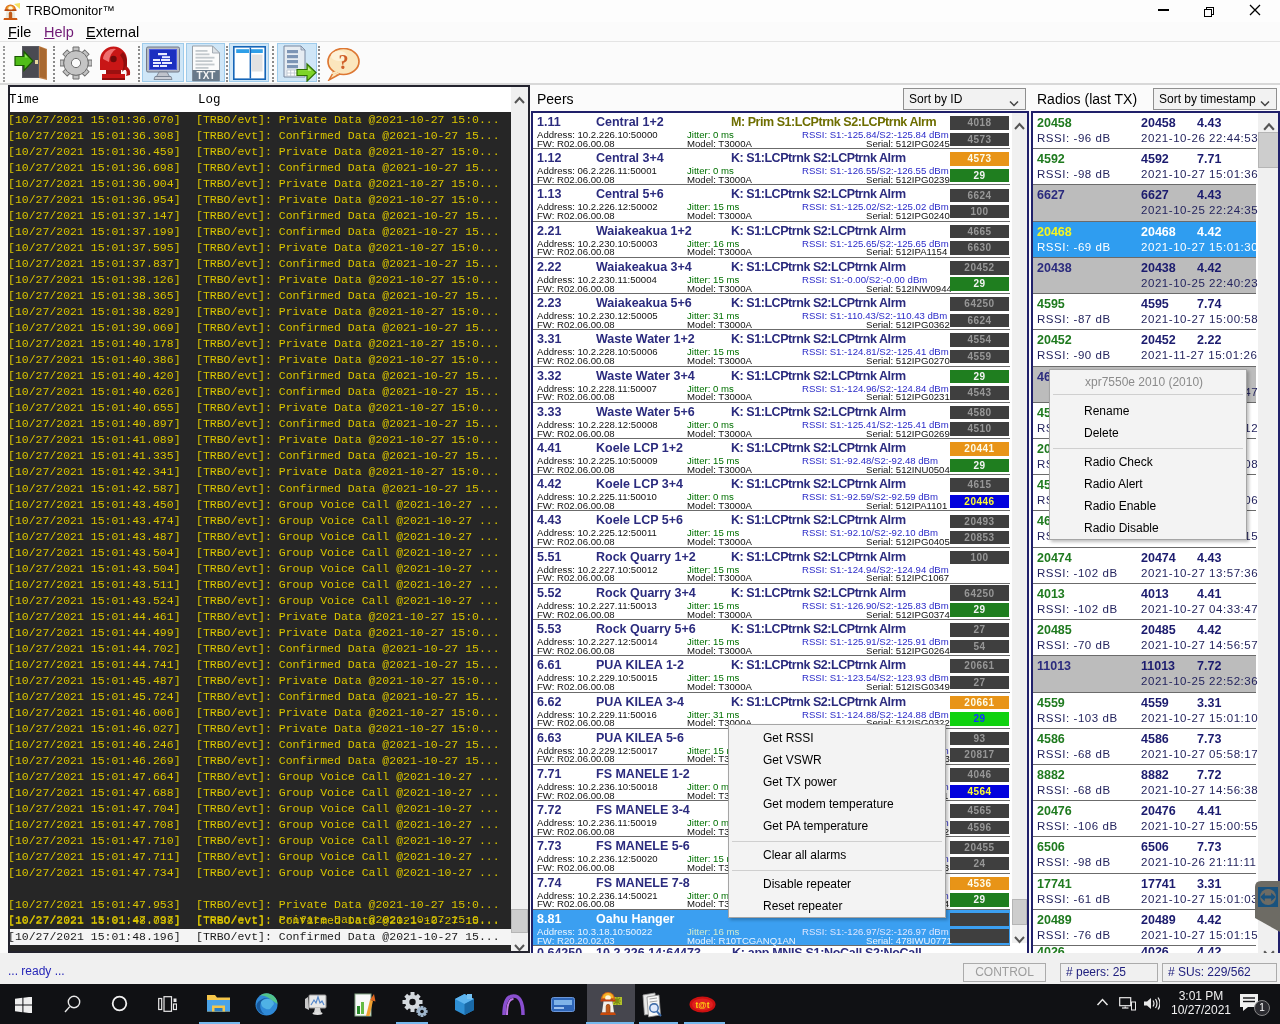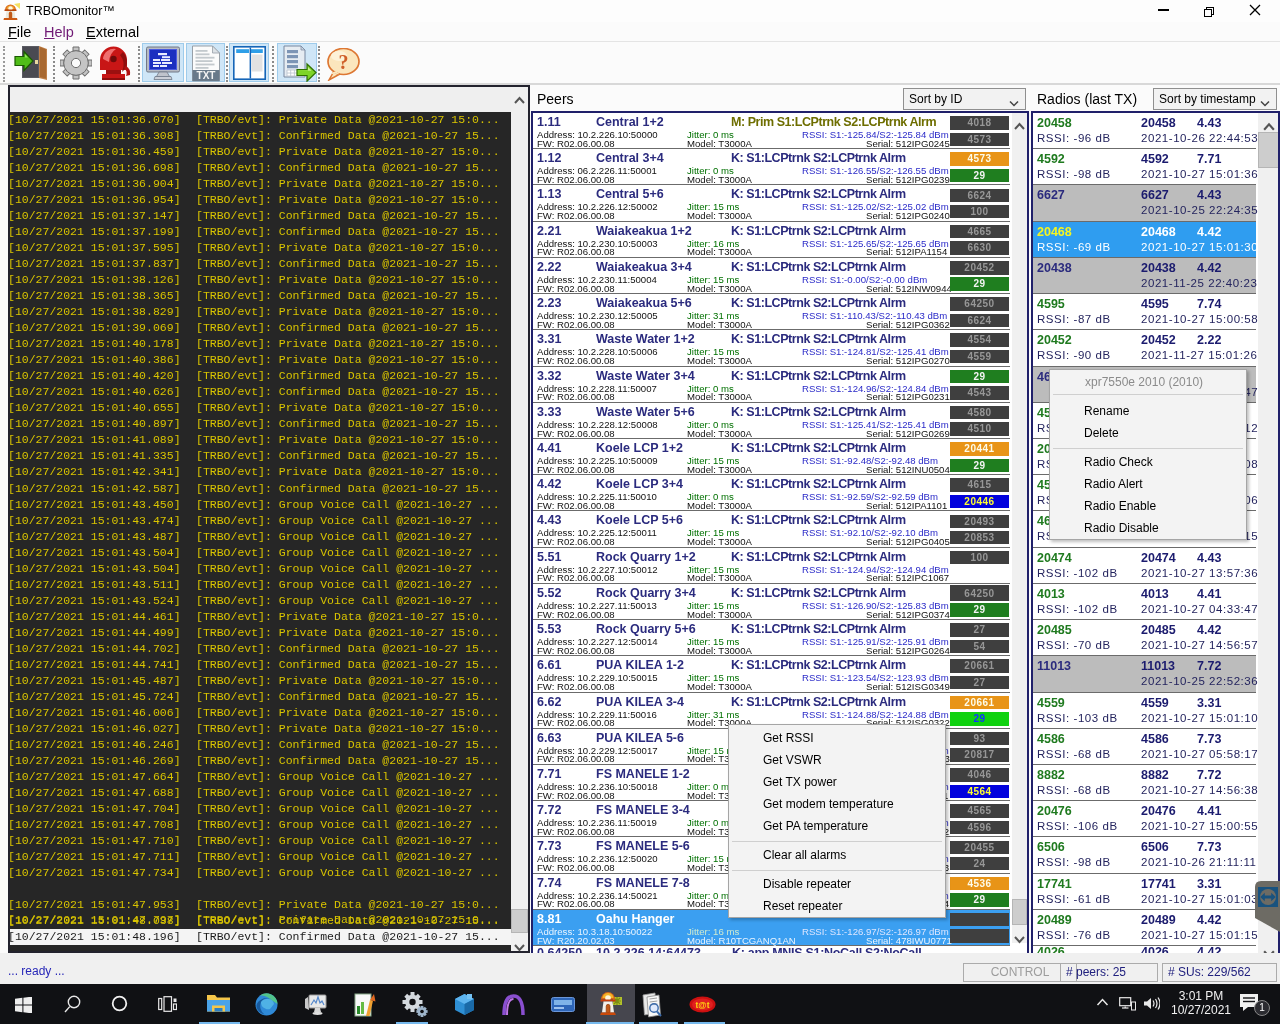--- a/index.html
+++ b/index.html
@@ -201,20 +201,24 @@
 
 <svg class="abs" style="left:326px;top:48px" width="34" height="33" viewBox="0 0 34 33">
  <ellipse cx="17.5" cy="13.5" rx="15.5" ry="13" fill="#fbe6bd" stroke="#dd7733" stroke-width="1.7"></ellipse>
  <ellipse cx="13" cy="8" rx="8" ry="5" fill="#fdf2d8"></ellipse>
  <path d="M7.5,24 l-4.5,8 l10,-5.5 Z" fill="#fbe6bd" stroke="#dd7733" stroke-width="1.5"></path>
  <path d="M6,25.5 l3.5,-1.5 l3,2" fill="#fbe6bd" stroke="#fbe6bd" stroke-width="1.5"></path>
  <text x="17.5" y="20.5" text-anchor="middle" font-family="Liberation Serif" font-size="20" font-weight="bold" fill="#cf5e28">?</text>
 </svg>
 <div class="abs" style="left:0;top:83px;width:1280px;height:2px;background:#d8d8d8"></div>
 <div id="logpanel">
+<div id="loghead">
+      <span style="position:absolute;left:-1px;top:6px">Time</span>
+      <span style="position:absolute;left:188px;top:6px">Log</span>
+    </div>
 <div id="logbody">
 <div class="lrow" style="top:0.0px"><span class="lt">[10/27/2021 15:01:36.070]</span><span class="ll">[TRBO/evt]: Private Data @2021-10-27 15:0...</span></div>
 <div class="lrow" style="top:16.0px"><span class="lt">[10/27/2021 15:01:36.308]</span><span class="ll">[TRBO/evt]: Confirmed Data @2021-10-27 15...</span></div>
 <div class="lrow" style="top:32.0px"><span class="lt">[10/27/2021 15:01:36.459]</span><span class="ll">[TRBO/evt]: Private Data @2021-10-27 15:0...</span></div>
 <div class="lrow" style="top:48.1px"><span class="lt">[10/27/2021 15:01:36.698]</span><span class="ll">[TRBO/evt]: Confirmed Data @2021-10-27 15...</span></div>
 <div class="lrow" style="top:64.1px"><span class="lt">[10/27/2021 15:01:36.904]</span><span class="ll">[TRBO/evt]: Private Data @2021-10-27 15:0...</span></div>
 <div class="lrow" style="top:80.1px"><span class="lt">[10/27/2021 15:01:36.954]</span><span class="ll">[TRBO/evt]: Private Data @2021-10-27 15:0...</span></div>
 <div class="lrow" style="top:96.1px"><span class="lt">[10/27/2021 15:01:37.147]</span><span class="ll">[TRBO/evt]: Confirmed Data @2021-10-27 15...</span></div>
 <div class="lrow" style="top:112.1px"><span class="lt">[10/27/2021 15:01:37.199]</span><span class="ll">[TRBO/evt]: Confirmed Data @2021-10-27 15...</span></div>
 <div class="lrow" style="top:128.2px"><span class="lt">[10/27/2021 15:01:37.595]</span><span class="ll">[TRBO/evt]: Private Data @2021-10-27 15:0...</span></div>
@@ -621,21 +625,21 @@
       <span class="r1 rida">20468</span>
       <span class="r1 ridb">20468</span>
       <span class="r1 rver">4.42</span>
       <span class="r2 rrssi">RSSI: -69 dB</span>
       <span class="r2 rts">2021-10-27 15:01:30</span>
     </div>
 <div class="rrow psep rgray" style="top:144.9px;height:36.22px">
       <span class="r1 rida">20438</span>
       <span class="r1 ridb">20438</span>
       <span class="r1 rver">4.42</span>
-      <span class="r2 rts">2021-11-25 22:40:23</span>
+      <span class="r2 rts">2021-10-25 22:40:23</span>
     </div>
 <div class="rrow psep" style="top:181.1px;height:36.22px">
       <span class="r1 rida">4595</span>
       <span class="r1 ridb">4595</span>
       <span class="r1 rver">7.74</span>
       <span class="r2 rrssi">RSSI: -87 dB</span>
       <span class="r2 rts">2021-10-27 15:00:58</span>
     </div>
 <div class="rrow psep" style="top:217.3px;height:36.22px">
       <span class="r1 rida">20452</span>
@@ -799,21 +803,21 @@
 
 <svg class="abs" style="left:1254px;top:880px" width="26" height="53" viewBox="0 0 26 53">
  <path d="M7,1 L26,1 L26,52 L1,38 L1,7 Q1,1 7,1 Z" fill="#6d6b64"></path>
  <rect x="4" y="7" width="20" height="20" fill="#19527e"></rect>
  <circle cx="14" cy="17" r="8" fill="#6d6b64"></circle>
  <polygon points="6.2,17 10.8,12.8 10.8,15.4 17.2,15.4 17.2,12.8 21.8,17 17.2,21.2 17.2,18.6 10.8,18.6 10.8,21.2" fill="#19527e"></polygon>
 </svg>
 
 <div id="statusbar">
 <div style="position:absolute;left:8px;top:11px;font-size:12px;color:#2727b8">... ready ...</div>
-<div class="stbox" style="left:963px;width:114px;color:#9d9d9d">CONTROL</div>
+<div class="stbox" style="left:963px;width:83px;color:#9d9d9d">CONTROL</div>
 <div class="stbox" style="left:1060px;width:98px;color:#20207e;text-align:left;padding-left:5px"># peers: 25</div>
 <div class="stbox" style="left:1162px;width:115px;color:#20207e;text-align:left;padding-left:5px"># SUs: 229/562</div>
 </div>
 
 <div id="taskbar">
 <svg class="abs" style="left:15px;top:13px" width="17" height="16" viewBox="0 0 17 16">
  <polygon points="0,1.8 7.4,0.8 7.4,7.5 0,7.5" fill="#eee"></polygon>
  <polygon points="8.4,0.7 17,-0.4 17,7.5 8.4,7.5" fill="#eee"></polygon>
  <polygon points="0,8.5 7.4,8.5 7.4,15.2 0,14.2" fill="#eee"></polygon>
  <polygon points="8.4,8.5 17,8.5 17,16.4 8.4,15.3" fill="#eee"></polygon>

